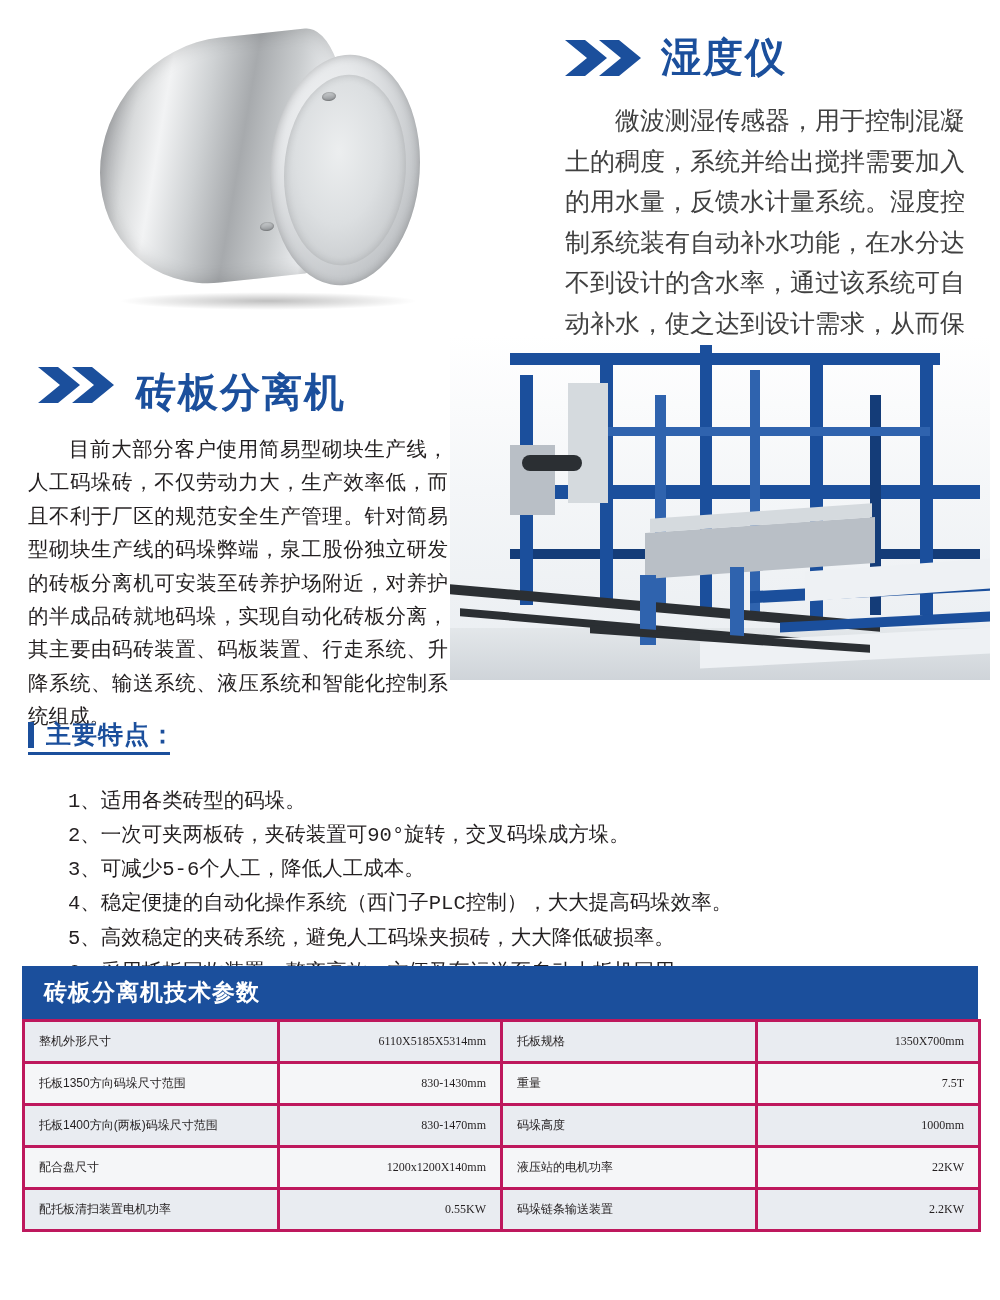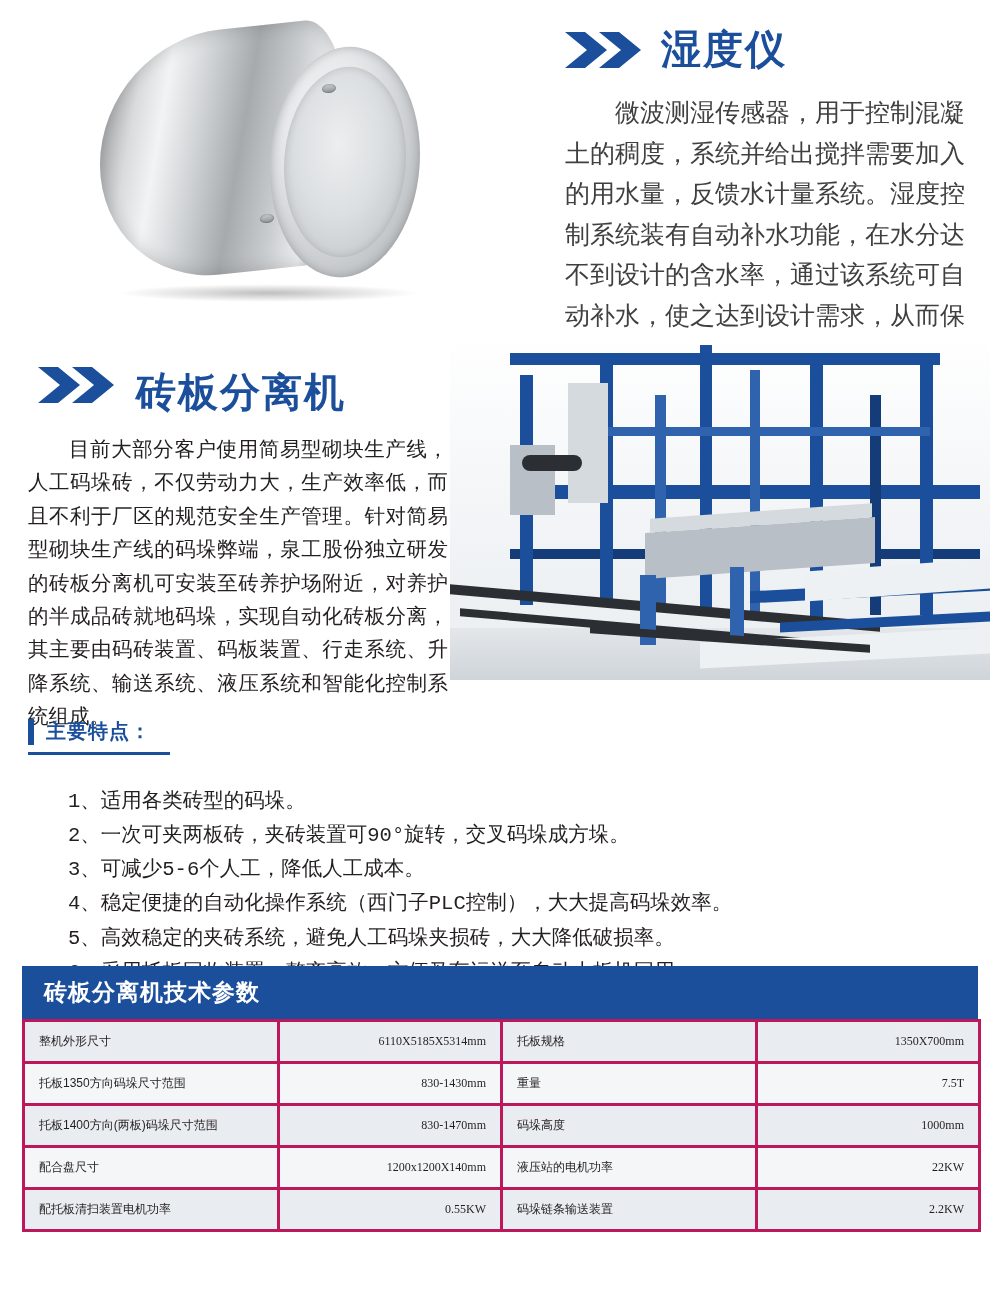--- a/index.html
+++ b/index.html
@@ -6,21 +6,21 @@
   html, body {
     margin: 0; padding: 0;
     width: 1000px; height: 1300px;
     background: #ffffff;
     font-family: "Liberation Sans", sans-serif;
     color: #231f20;
   }
   .page { position: relative; width: 1000px; height: 1300px; overflow: hidden; }
 
   
-  .sec1 { position: absolute; left: 0; top: 4px; width: 1000px; height: 320px; }
+  .sec1 { position: absolute; left: 0; top: 12px; width: 1000px; height: 320px; }
 
   .photo-cylinder {
     position: absolute; left: 70px; top: 10px; width: 420px; height: 300px;
   }
   .cyl-wrap { position: absolute; left: 30px; top: 15px; width: 290px; height: 260px; }
   .cyl-body {
     position: absolute; left: 0; top: 0; width: 250px; height: 245px;
     border-radius: 48% 18% 18% 48% / 50% 50% 50% 50%;
     background: linear-gradient(100deg,#6d6f72 0%, #a9abae 6%, #d9dbdc 16%, #f2f3f4 26%,
                 #cfd2d4 40%, #a7aaad 55%, #c9ccce 70%, #eceef0 82%, #b4b7ba 92%, #85888b 100%);
@@ -85,21 +85,21 @@
   .mdark { position: absolute; background: #2b2f33; }
   .mwhite { position: absolute; background: #eef1f4; }
   .mfloor { position: absolute; left: 0; bottom: 0; width: 540px; height: 52px;
             background: linear-gradient(180deg,#e3e7ea,#cfd4d9); }
 
   
   .feat-head {
     position: absolute; left: 28px; top: 718px; display: flex; align-items: center; gap: 12px;
   }
   .feat-bar { width: 6px; height: 26px; background: #1b4f9c; }
-  .feat-head .t { font-size: 20px; font-weight: bold; color: #1b4f9c; letter-spacing: 1px; }
+  .feat-head .t { font-size: 25px; font-weight: bold; color: #1b4f9c; letter-spacing: 1px; }
   .feat-underline { position: absolute; left: 28px; top: 752px; width: 142px; height: 3px; background: #1b4f9c; }
 
   .feat-list { position: absolute; left: 28px; top: 770px; width: 940px; font-family: Liberation Mono, monospace; }
   .feat-list li {
     list-style: none; font-size: 20.5px; line-height: 1.52; margin: 0 0 3px 0;
   }
 
   
   .tbl-wrap { position: absolute; left: 22px; top: 966px; width: 956px; }
   .tbl-title {

